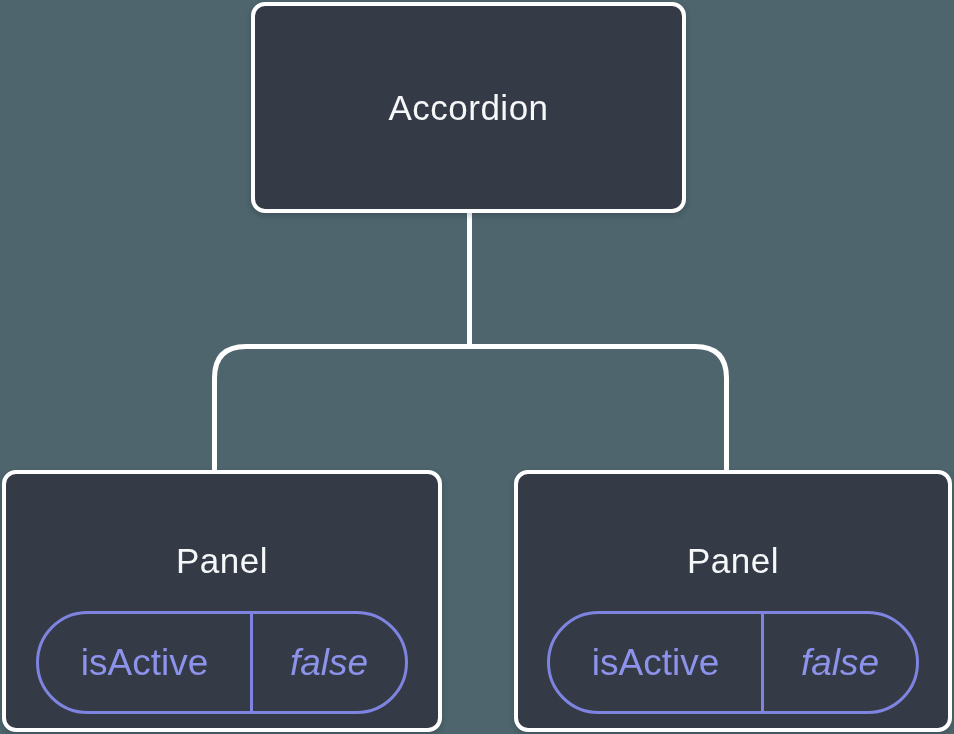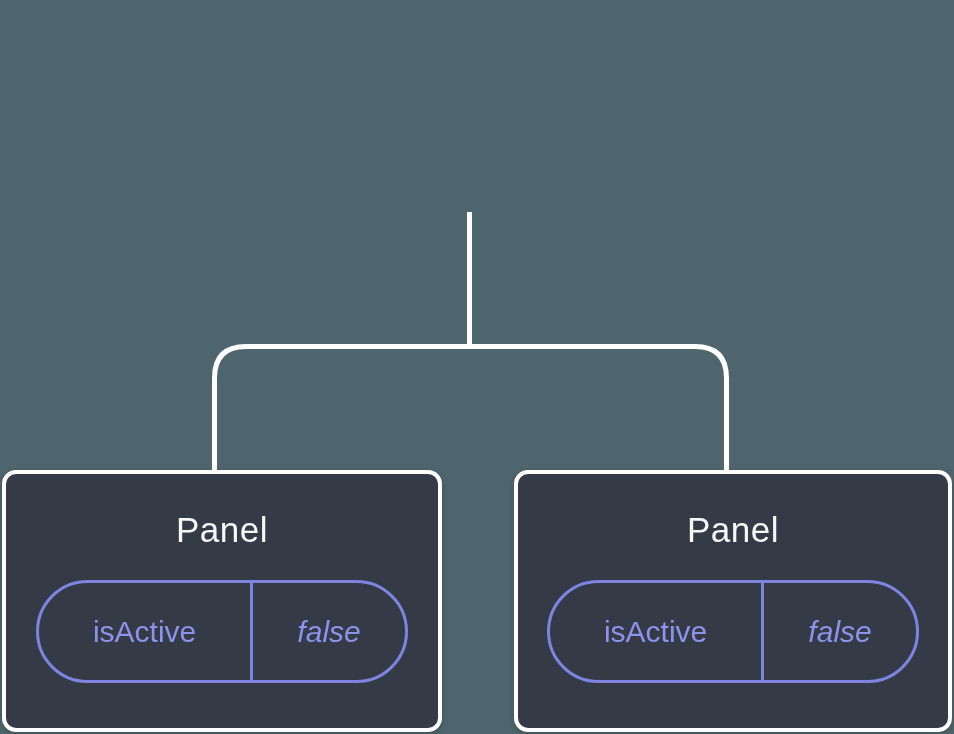--- a/index.html
+++ b/index.html
@@ -45,35 +45,35 @@
   }
   .node-label{
     font-size:35px;
     font-weight:500;
     letter-spacing:0.5px;
     color:var(--node-text);
   }
   .node-panel{
     top:470px;width:440px;height:262px;
     display:flex;flex-direction:column;align-items:center;
-    padding-top:34px;
+    padding-top:65px;
   }
   .node-panel.left{left:2px;}
   .node-panel.right{left:514px;width:438px;}
   .panel-title{
     line-height:44px;
   }
   .pill{
     margin-top:28px;
     width:372px;height:103px;
     border:3px solid var(--pill-border);
     border-radius:60px;
     display:flex;align-items:stretch;
     color:var(--pill-text);
-    font-size:30px;
+    font-size:37px;
     overflow:hidden;
   }
   .pill-key{
     flex:0 0 58.5%;
     display:flex;align-items:center;justify-content:center;
     border-right:3px solid var(--pill-border);
   }
   .pill-value{
     flex:1 1 auto;
     display:flex;align-items:center;justify-content:center;font-style:italic;
@@ -82,20 +82,23 @@
 </head>
 <body>
 
 <div class="stage">
 
   <svg class="connectors" viewBox="0 0 954 734" xmlns="http://www.w3.org/2000/svg" aria-hidden="true">
     <path class="conn" d="M469.5 212 L469.5 349"></path>
     <path class="conn" d="M214.5 471 L214.5 378 Q214.5 346.5 246 346.5 L695 346.5 Q726.5 346.5 726.5 378 L726.5 471"></path>
   </svg>
 
+  <div class="node node-root">
+    <span class="node-label">Accordion</span>
+  </div>
 
   <div class="node node-panel left">
     <div class="node-label panel-title">Panel</div>
     <div class="pill">
       <span class="pill-key">isActive</span>
       <span class="pill-value">false</span>
     </div>
   </div>
 
   <div class="node node-panel right">

